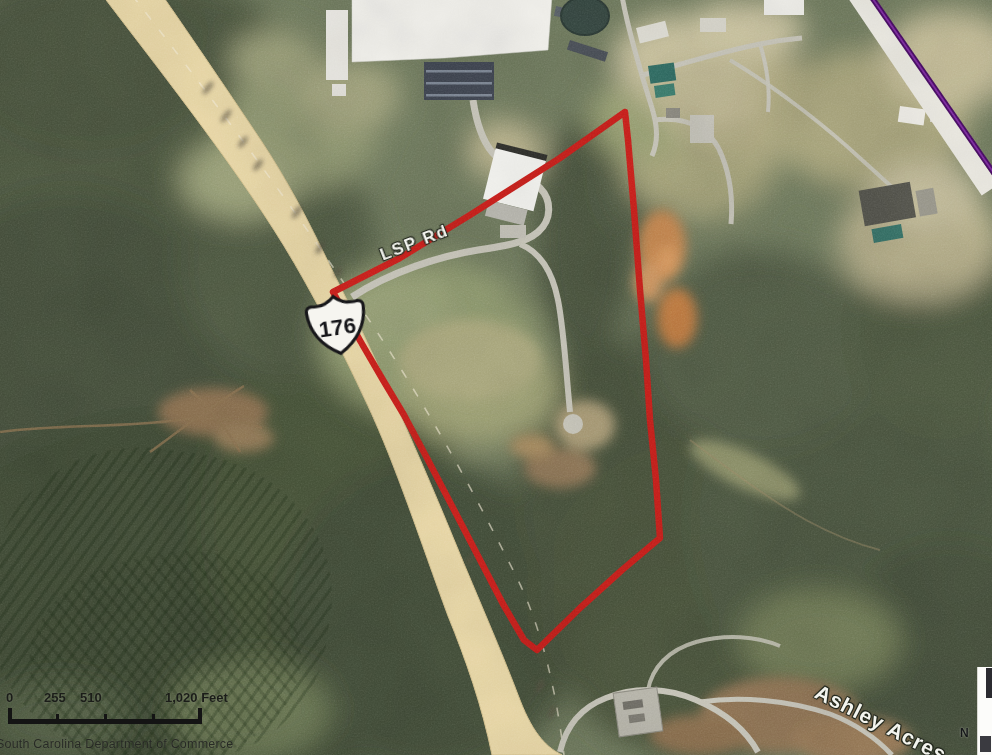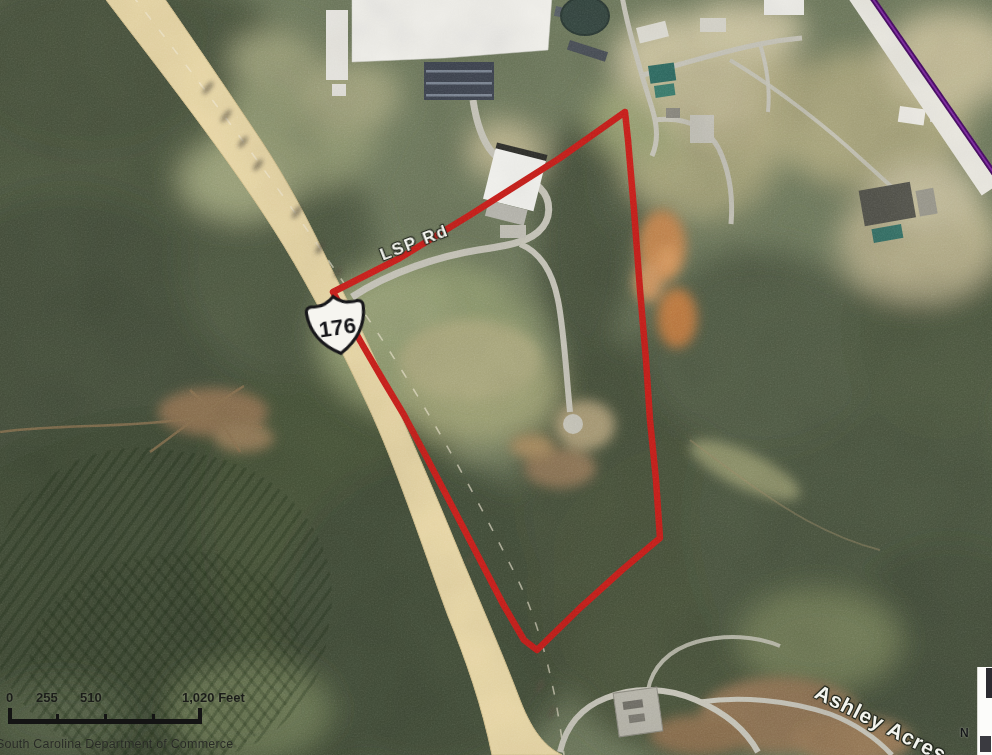--- a/index.html
+++ b/index.html
@@ -220,23 +220,23 @@
   <svg class="ovl shield" width="68" height="62" viewBox="0 0 64 58">
     <path d="M32,2 C37,7 45,10 53,9 C57,8.6 59,10.5 59,14 C58.6,30 51,45 32,56 C13,45 5.4,30 5,14 C5,10.5 7,8.6 11,9 C19,10 27,7 32,2 Z" fill="#f6f5f0" stroke="#17171a" stroke-width="3"></path>
     <text x="32" y="38" text-anchor="middle" font-size="21" font-weight="bold" fill="#151519" font-family="Liberation Sans, sans-serif">176</text>
   </svg>
 
   <div class="ovl halo lsp-label">LSP Rd</div>
   <div class="ovl halo ashley-label">Ashley Acres</div>
 
   <div class="ovl scalebar">
     <span class="lbl" style="left:6px">0</span>
-    <span class="lbl" style="left:36px">255</span>
+    <span class="lbl" style="left:44px">255</span>
     <span class="lbl" style="left:80px">510</span>
-    <span class="lbl" style="left:182px">1,020 Feet</span>
+    <span class="lbl" style="left:165px">1,020 Feet</span>
     <div class="bar" style="left:10px;top:31px;width:192px;height:5px"></div>
     <div class="bar" style="left:8px;top:20px;width:4px;height:16px"></div>
     <div class="bar" style="left:198px;top:20px;width:4px;height:16px"></div>
     <div class="bar" style="left:56px;top:26px;width:3px;height:10px"></div>
     <div class="bar" style="left:104px;top:26px;width:3px;height:10px"></div>
     <div class="bar" style="left:152px;top:26px;width:3px;height:10px"></div>
   </div>
 
   <div class="ovl attrib">South Carolina Department of Commerce</div>
 

